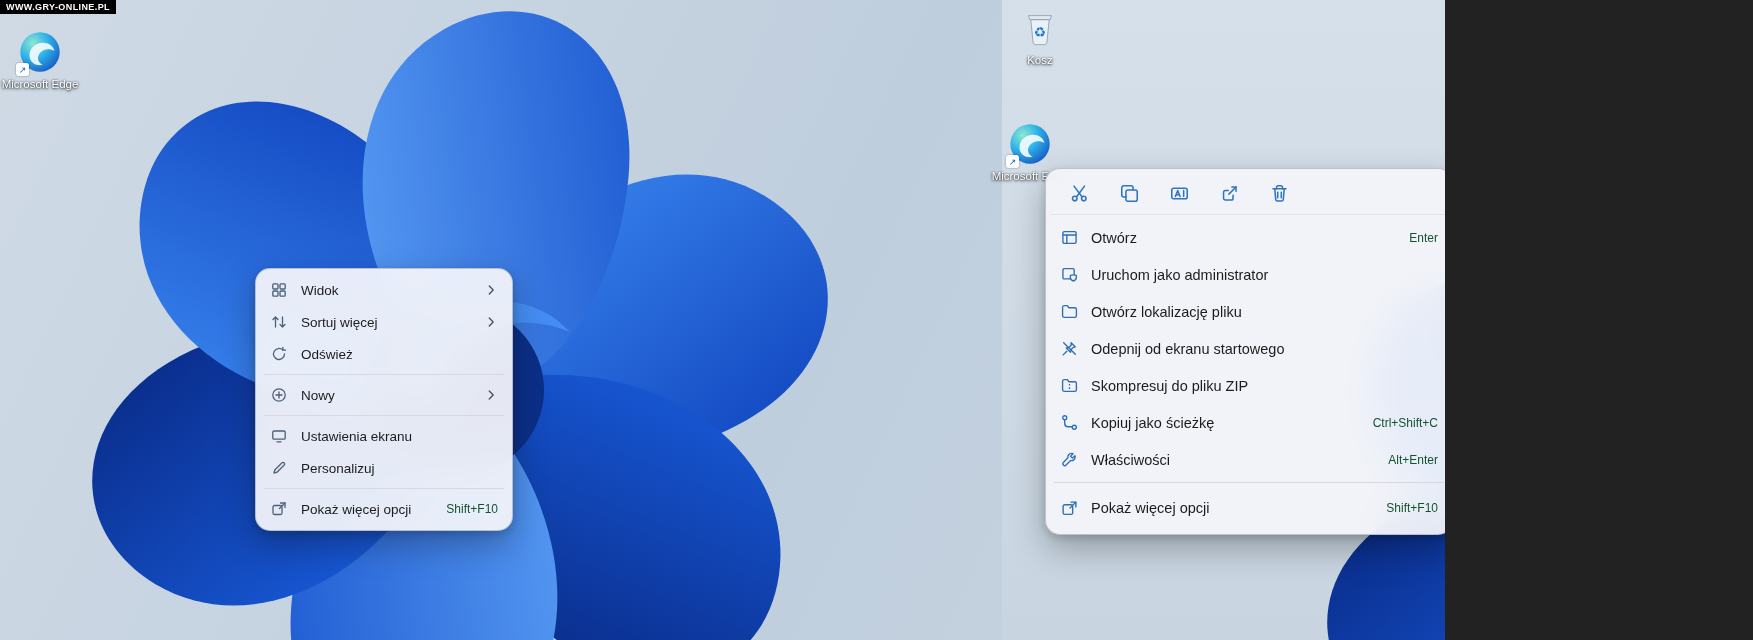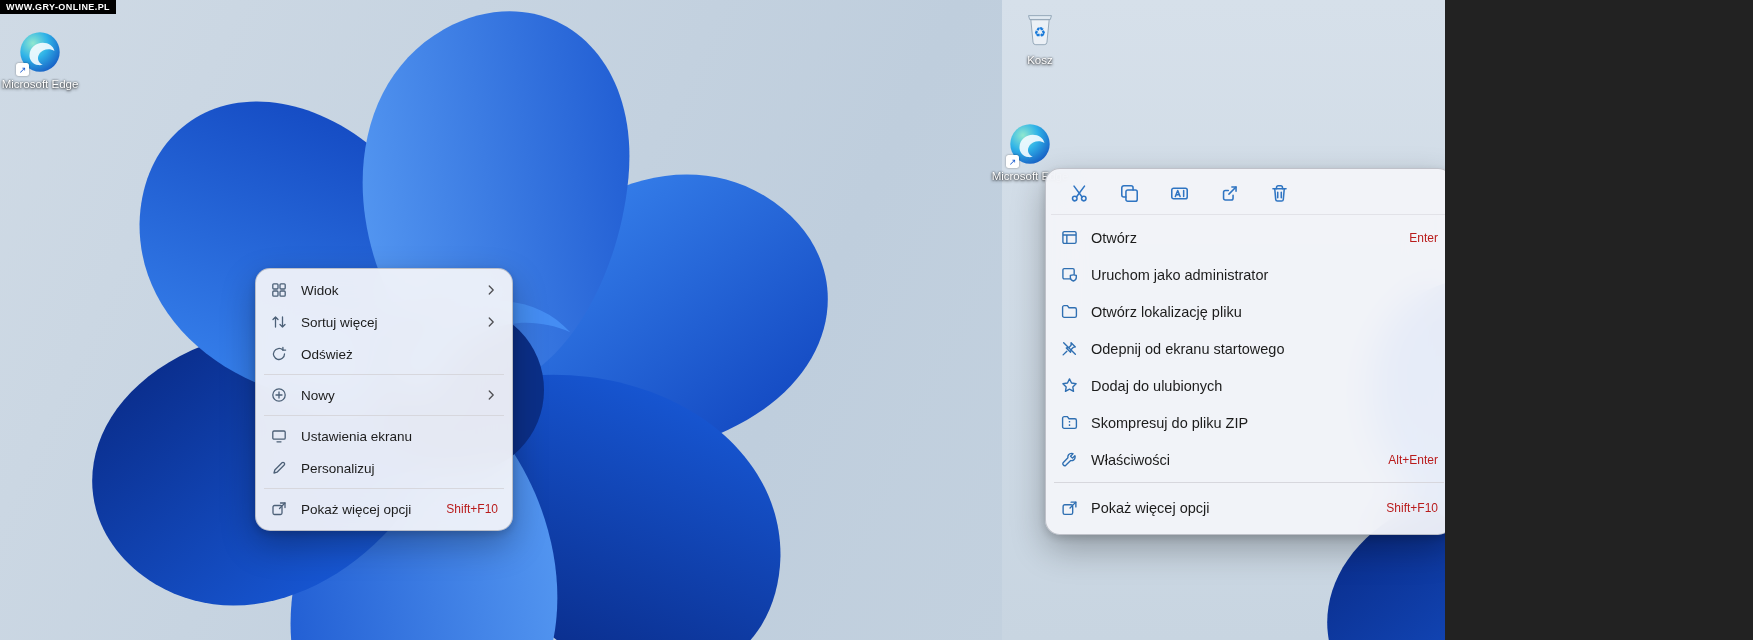--- a/index.html
+++ b/index.html
@@ -36,21 +36,21 @@
   .menu-item{display:flex;align-items:center;height:32px;padding:0 9px;border-radius:4px;
     font-size:13.5px;color:#1c1c1c;}
   #file-menu .menu-item{height:37px;font-size:14.5px;}
   #file-menu .menu-item.last{height:42px;}
   .mi-icon{width:18px;height:18px;margin-right:13px;display:flex;align-items:center;
     justify-content:center;color:#4c6077;flex:none;}
   #file-menu .mi-icon{color:#2f6fb2;}
   .mi-icon svg{display:block;}
   .mi-label{flex:1;white-space:nowrap;overflow:hidden;}
   .mi-end{flex:none;margin-left:14px;}
-  .shortcut{color:#b91c1c;font-size:12px;}
+  .shortcut{color:#14532d;font-size:12px;}
   .chevron{color:#4e4e52;display:flex;}
   .menu-sep{height:1px;background:#d7d7dd;margin:4px 3px;}
   .fm-toolbar{display:flex;align-items:center;gap:26px;padding:7px 16px 9px;
     border-bottom:1px solid #e2e2e8;margin-bottom:4px;color:#2f74c2;}
   .fm-toolbar .tb-icon{display:flex;align-items:center;justify-content:center;
     width:24px;height:24px;border-radius:4px;}
 
   .watermark{position:absolute;left:0;top:0;z-index:20;background:#000;color:#fff;
     font-size:9px;letter-spacing:.4px;padding:2px 6px;font-weight:bold;}
 </style>
@@ -305,33 +305,36 @@
             <path d="M9.5 2.5l4 4-2 .5-2 2-.5 2.5-4-4L7.5 7l2-2z"></path>
             <path d="M5.5 10.5L2 14"></path>
             <path d="M2.5 2.5l11 11"></path>
           </svg>
       </span>
       <span class="mi-label">Odepnij od ekranu startowego</span>
     </div>
     <div class="menu-item">
       <span class="mi-icon">
         <svg width="17" height="17" viewBox="0 0 16 16" fill="none" stroke="currentColor" stroke-width="1.3" stroke-linejoin="round">
-            <path d="M8 1.8l1.9 3.9 4.3.6-3.1 3 .7 4.2L8 11.5l-3.8 2 .7-4.2-3.1-3 4.3-.6z"></path>
-          </svg>
-      </span>
-      <span class="mi-label">Dodaj do ulubionych</span>
-    </div>
-    <div class="menu-item">
-      <span class="mi-icon">
-        <svg width="17" height="17" viewBox="0 0 16 16" fill="none" stroke="currentColor" stroke-width="1.3" stroke-linejoin="round">
             <path d="M1.5 4A1.5 1.5 0 0 1 3 2.5h3l1.5 2H13A1.5 1.5 0 0 1 14.5 6v6a1.5 1.5 0 0 1-1.5 1.5H3A1.5 1.5 0 0 1 1.5 12z"></path>
             <path d="M8 6.5v6" stroke-dasharray="1.6 1.6"></path>
           </svg>
       </span>
       <span class="mi-label">Skompresuj do pliku ZIP</span>
+    </div>
+    <div class="menu-item">
+      <span class="mi-icon">
+        <svg width="17" height="17" viewBox="0 0 16 16" fill="none" stroke="currentColor" stroke-width="1.3" stroke-linecap="round">
+            <circle cx="3.5" cy="3.5" r="1.9"></circle>
+            <circle cx="12.5" cy="12.5" r="1.9"></circle>
+            <path d="M3.5 5.4V9a3 3 0 0 0 3 3h4.1"></path>
+          </svg>
+      </span>
+      <span class="mi-label">Kopiuj jako ścieżkę</span>
+      <span class="mi-end shortcut">Ctrl+Shift+C</span>
     </div>
     <div class="menu-item">
       <span class="mi-icon">
         <svg width="17" height="17" viewBox="0 0 16 16" fill="none" stroke="currentColor" stroke-width="1.3" stroke-linejoin="round">
             <path d="M9.8 2.2a3.4 3.4 0 0 0-3.3 4.2L2 11a1.8 1.8 0 0 0 2.5 2.5l4.6-4.5a3.4 3.4 0 0 0 4.2-3.3c0-.4-.1-.9-.2-1.3L10.8 6.7 9 4.9l2.3-2.3c-.5-.2-1-.4-1.5-.4z"></path>
           </svg>
       </span>
       <span class="mi-label">Właściwości</span>
       <span class="mi-end shortcut">Alt+Enter</span>
     </div>

